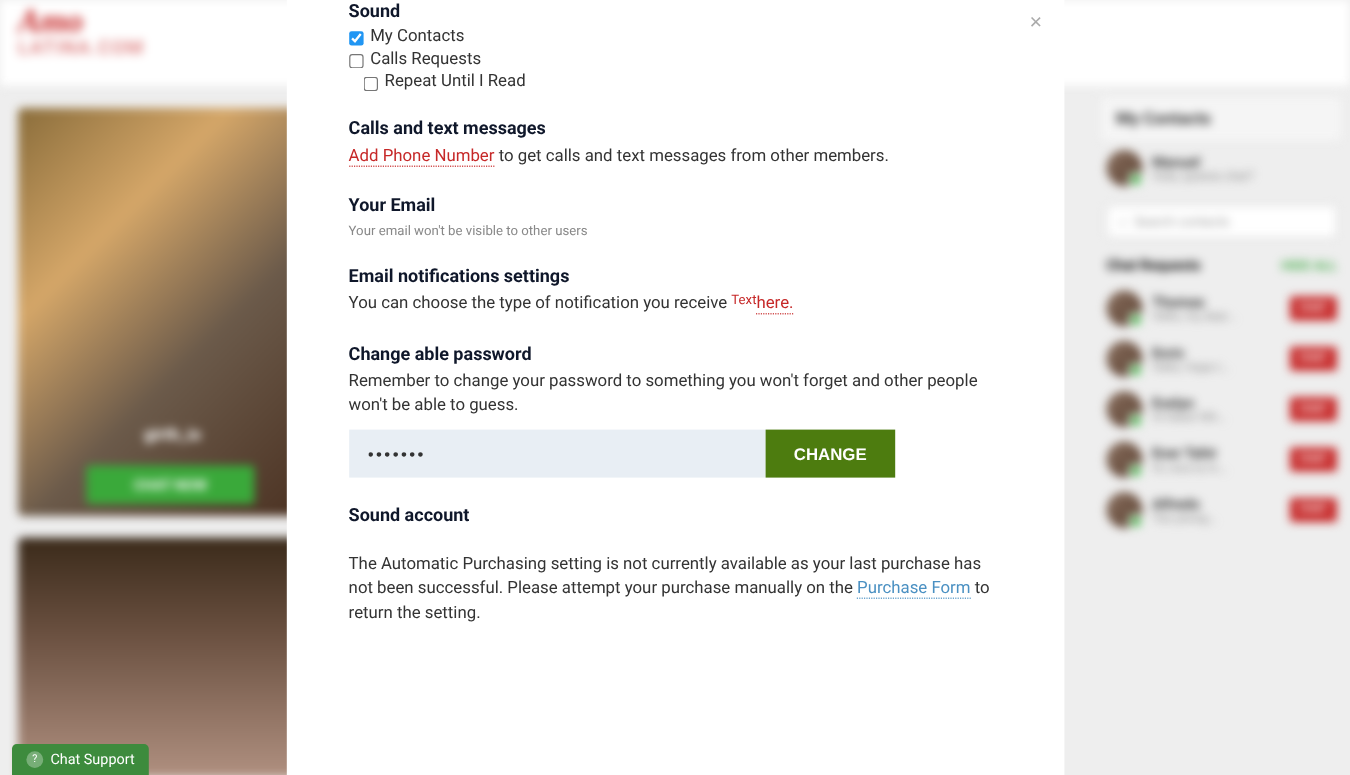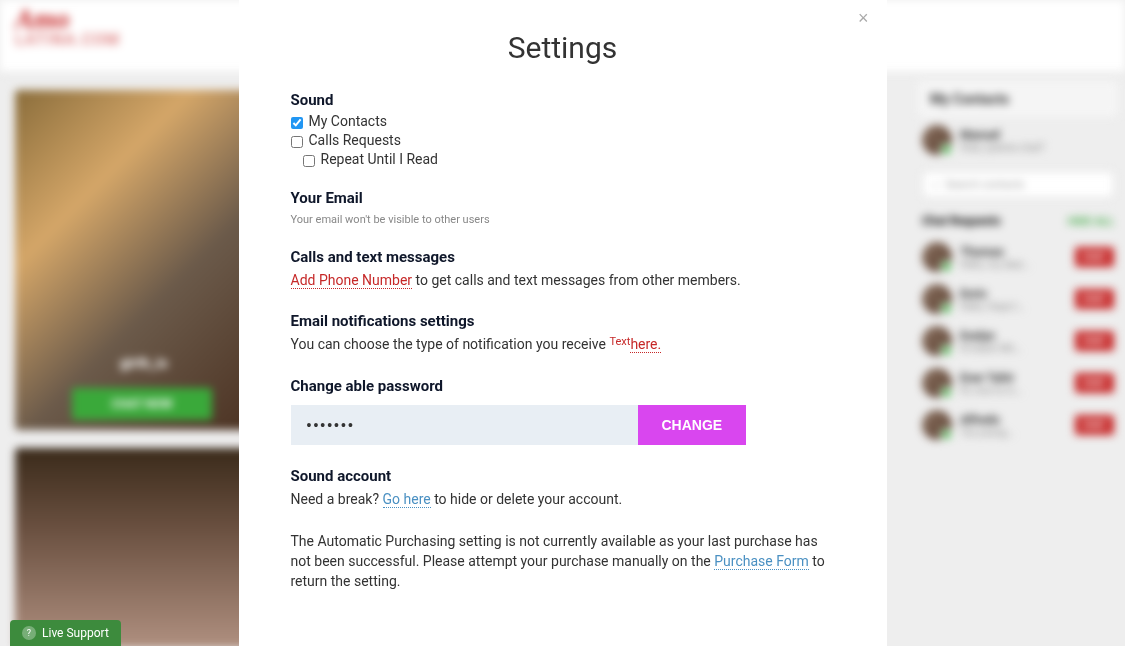--- a/index.html
+++ b/index.html
@@ -50,21 +50,21 @@
 .checkbox-row input { width: 12px; height: 12px; accent-color: #2196f3; }
 
 .email-hint { font-size: 11px; color: #888; margin-top: 6px; }
 
 .link-red { color: #c62828; border-bottom: 1px dotted #c62828; cursor: pointer; }
 .link-blue { color: #4a90c2; border-bottom: 1px dotted #4a90c2; cursor: pointer; }
 .annot-red { color: #c62828; font-size: 11px; position: relative; top: -4px; text-align: right; }
 
 .password-row { display: flex; margin-top: 10px; }
 .password-input { flex: 0 0 347px; background: #e8eef4; border: none; padding: 12px 16px; font-size: 14px; letter-spacing: 2px; color: #333; }
-.change-btn { background: #d946ef; color: #fff; border: none; padding: 0 24px; font-size: 14px; font-weight: bold; cursor: pointer; }
+.change-btn { background: #4d7c0f; color: #fff; border: none; padding: 0 24px; font-size: 14px; font-weight: bold; cursor: pointer; }
 </style>
 </head>
 <body>
 
 <div class="bg-page">
   <div class="bg-header"></div>
   <div class="bg-logo">
     <div class="bg-logo-script">Amo</div>
     <div class="bg-logo-text">LATINA.COM</div>
   </div>
@@ -132,71 +132,70 @@
             <div class="bg-contact-sub">Too young...</div>
           </div>
           <div class="bg-req-btn">CHAT</div>
         </div>
       </div>
   </div>
 </div>
 
 <div class="live-support">
   <span class="live-support-icon">?</span>
-  <span>Live Support</span>
+  <span>Chat Support</span>
 </div>
 
 <div class="modal-overlay">
   <div class="modal">
     <button class="modal-close">×</button>
-    <h1 class="modal-title">Settings</h1>
     <div class="modal-body">
 
       <div class="section">
         <h3>Sound</h3>
         <label class="checkbox-row">
           <input type="checkbox" checked="" style="">
           <span>My Contacts</span>
         </label>
         <label class="checkbox-row">
           <input type="checkbox" style="">
           <span>Calls Requests</span>
         </label>
         <label class="checkbox-row indent">
           <input type="checkbox" style="">
           <span>Repeat Until I Read</span>
         </label>
       </div>
 
       <div class="section">
+        <h3>Calls and text messages</h3>
+        <p><span class="link-red">Add Phone Number</span><span> to get calls and text messages from other members.</span></p>
+      </div>
+
+      <div class="section">
         <h3>Your Email</h3>
         <div class="email-hint">Your email won't be visible to other users</div>
       </div>
 
       <div class="section">
-        <h3>Calls and text messages</h3>
-        <p><span class="link-red">Add Phone Number</span><span> to get calls and text messages from other members.</span></p>
-      </div>
-
-      <div class="section">
         <h3>Email notifications settings</h3>
         <p><span>You can choose the type of notification you receive </span><span class="annot-red">Text</span><span class="link-red">here.</span></p>
       </div>
 
       <div class="section">
         <h3>Change able password</h3>
+        <p>Remember to change your password to something you won't forget and other people won't be able to guess.</p>
         <div class="password-row">
           <input type="password" class="password-input" value="•••••••" style="">
           <button class="change-btn">CHANGE</button>
         </div>
       </div>
 
       <div class="section">
         <h3>Sound account</h3>
-        <p><span>Need a break? </span><span class="link-blue">Go here</span><span> to hide or delete your account.</span></p>
       </div>
 
       <div class="section">
         <p><span>The Automatic Purchasing setting is not currently available as your last purchase has not been successful. Please attempt your purchase manually on the </span><span class="link-blue">Purchase Form</span><span> to return the setting.</span></p>
       </div>
 
     </div>
   </div>
 </div>
 

